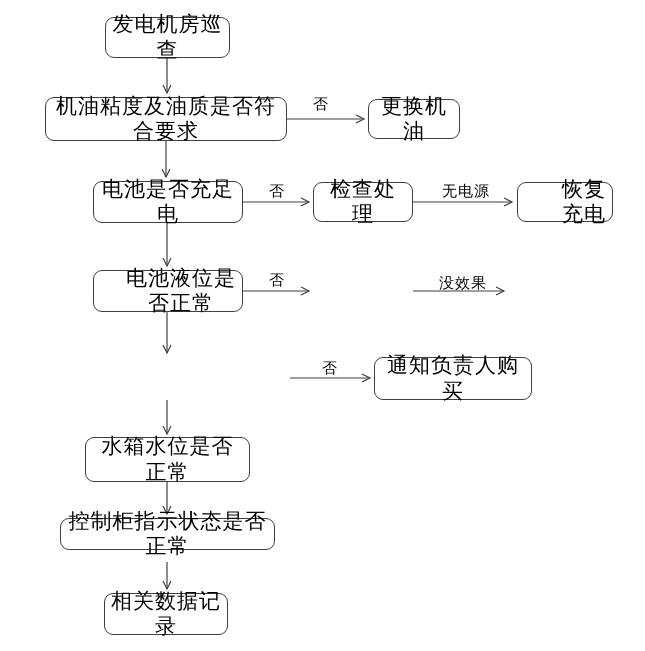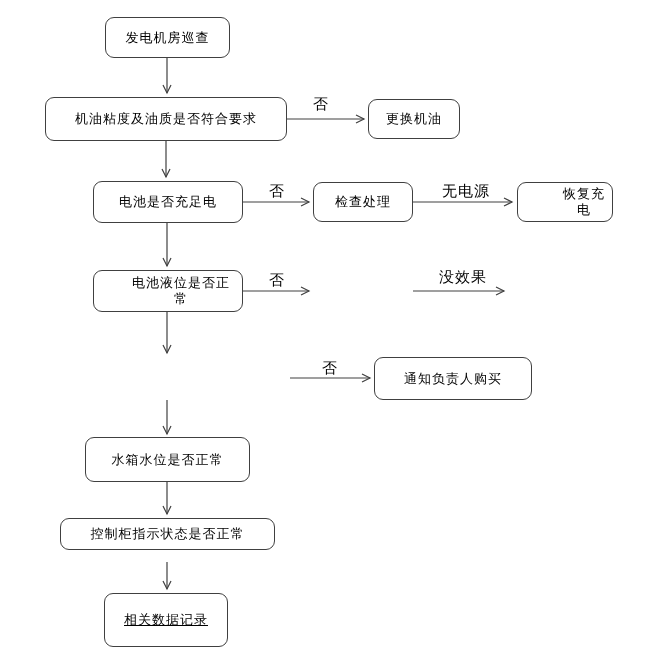--- a/index.html
+++ b/index.html
@@ -25,21 +25,21 @@
   .node {
     position: absolute;
     box-sizing: border-box;
     border: 1.2px solid #404040;
     border-radius: 9px;
     background: #ffffff;
     display: flex;
     align-items: center;
     justify-content: center;
     text-align: center;
-    font-size: 13px;
+    font-size: 21px;
     color: #000000;
     letter-spacing: 1px;
     line-height: 1.2;
     padding: 2px 6px;
   }
   .edge-label {
     position: absolute;
     transform: translateX(-50%);
     font-size: 15px;
     color: #000000;
@@ -89,27 +89,27 @@
 
 
 
 
   <div class="node" style="left:374px; top:357px; width:158px; height:43px;">通知负责人购买</div>
 
   <div class="node" style="left:85px;  top:437px; width:165px; height:45px;">水箱水位是否正常</div>
 
   <div class="node" style="left:60px;  top:518px; width:215px; height:32px;">控制柜指示状态是否正常</div>
 
-  <div class="node" style="left:104px; top:593px; width:124px; height:54px;text-decoration:underline;">相关数据记录</div>
+  <div class="node" style="left:104px; top:593px; width:124px; height:42px;">相关数据记录</div>
 
   <div class="edge-label" style="left:321px; top:95px;">否</div>
 
   <div class="edge-label" style="left:277px; top:182px;">否</div>
 
   <div class="edge-label" style="left:466px; top:182px;">无电源</div>
 
   <div class="edge-label" style="left:277px; top:271px;">否</div>
 
-  <div class="edge-label" style="left:463px; top:268px;">没效果</div>
+  <div class="edge-label" style="left:463px; top:274px;">没效果</div>
 
   <div class="edge-label" style="left:330px; top:359px;">否</div>
 
 </div>
 
 </body></html>

